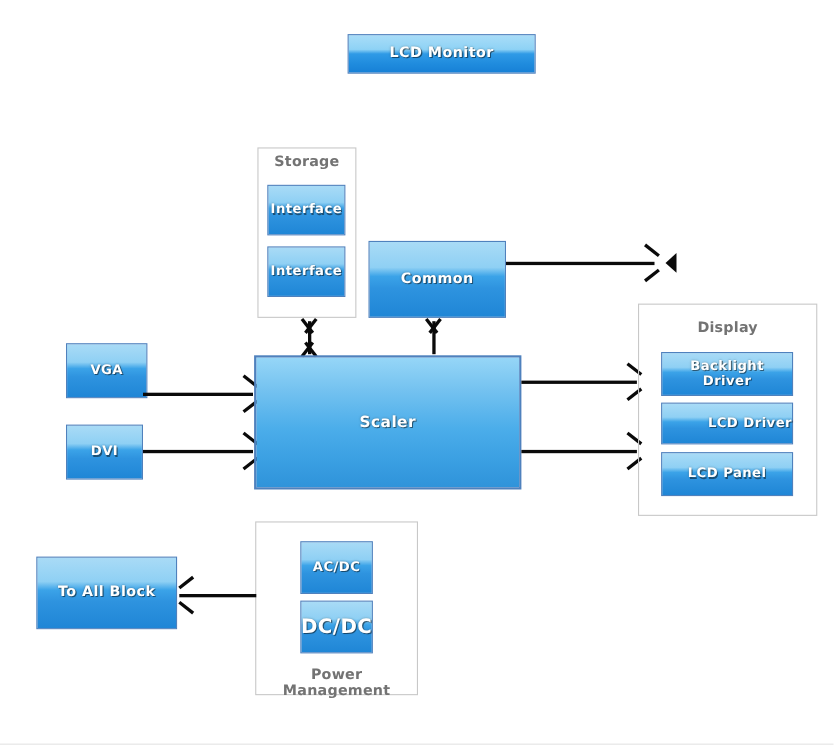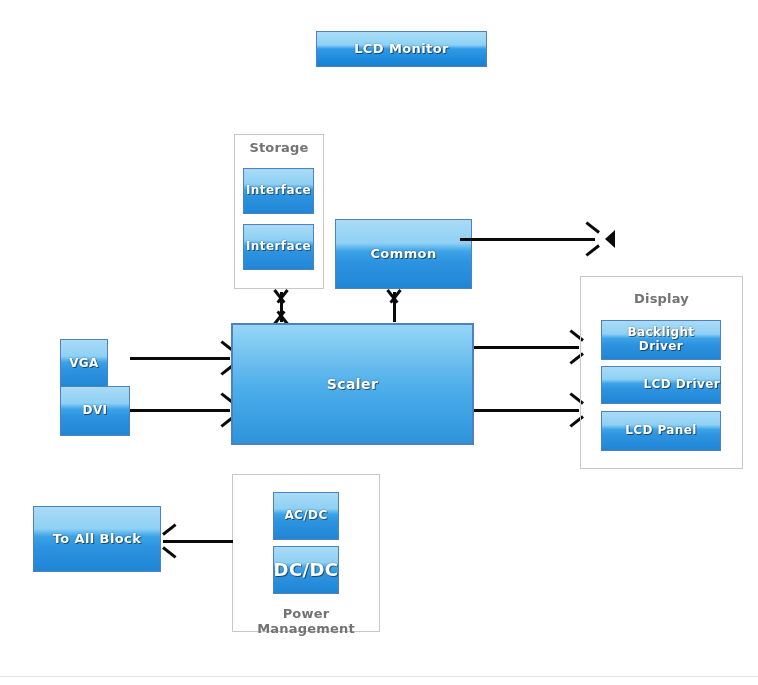--- a/index.html
+++ b/index.html
@@ -147,40 +147,40 @@
   <div class="group" style="left:234px; top:134px; width:90px; height:155px;"></div>
   <div class="group-title" style="left:234px; top:140px; width:90px;">Storage</div>
 
   <div class="blk" style="left:243px; top:168px; width:71px; height:46px; font-size:12px;">
     <span>Interface</span>
   </div>
   <div class="blk" style="left:243px; top:224px; width:71px; height:46px; font-size:12px;">
     <span>Interface</span>
   </div>
 
-  <div class="blk" style="left:335px; top:219px; width:137px; height:70px; font-size:13px;">
+  <div class="blk" style="left:335px; top:219px; width:125px; height:70px; font-size:13px;">
     <span>Common</span>
   </div>
 
   <div class="line-h" style="left:460px; top:238px; width:135px;"></div>
   <div class="ah right" style="left:597px; top:239px;"></div>
   <div class="speaker-icon" style="left:602px; top:228px;">
     <svg width="16" height="22" viewBox="0 0 16 22" aria-hidden="true">
       <polygon points="13,2 13,20 3,11" fill="#0a0a0a"></polygon>
     </svg>
   </div>
 
   <div class="line-v" style="left:280px; top:292px; height:30px;"></div>
   <div class="ah up" style="left:281px; top:290px;"></div>
   <div class="ah down" style="left:281px; top:324px;"></div>
 
   <div class="line-v" style="left:393px; top:292px; height:30px;"></div>
   <div class="ah up" style="left:394px; top:290px;"></div>
 
-  <div class="blk" style="left:60px; top:339px; width:48px; height:50px; font-size:12px;">
+  <div class="blk" style="left:60px; top:312px; width:74px; height:50px; font-size:12px;">
     <span>VGA</span>
   </div>
   <div class="blk" style="left:60px; top:386px; width:70px; height:50px; font-size:12px;">
     <span>DVI</span>
   </div>
 
   <div class="line-h" style="left:130px; top:357px; width:100px;"></div>
   <div class="ah right" style="left:232px; top:358px;"></div>
 
   <div class="line-h" style="left:130px; top:409px; width:100px;"></div>

